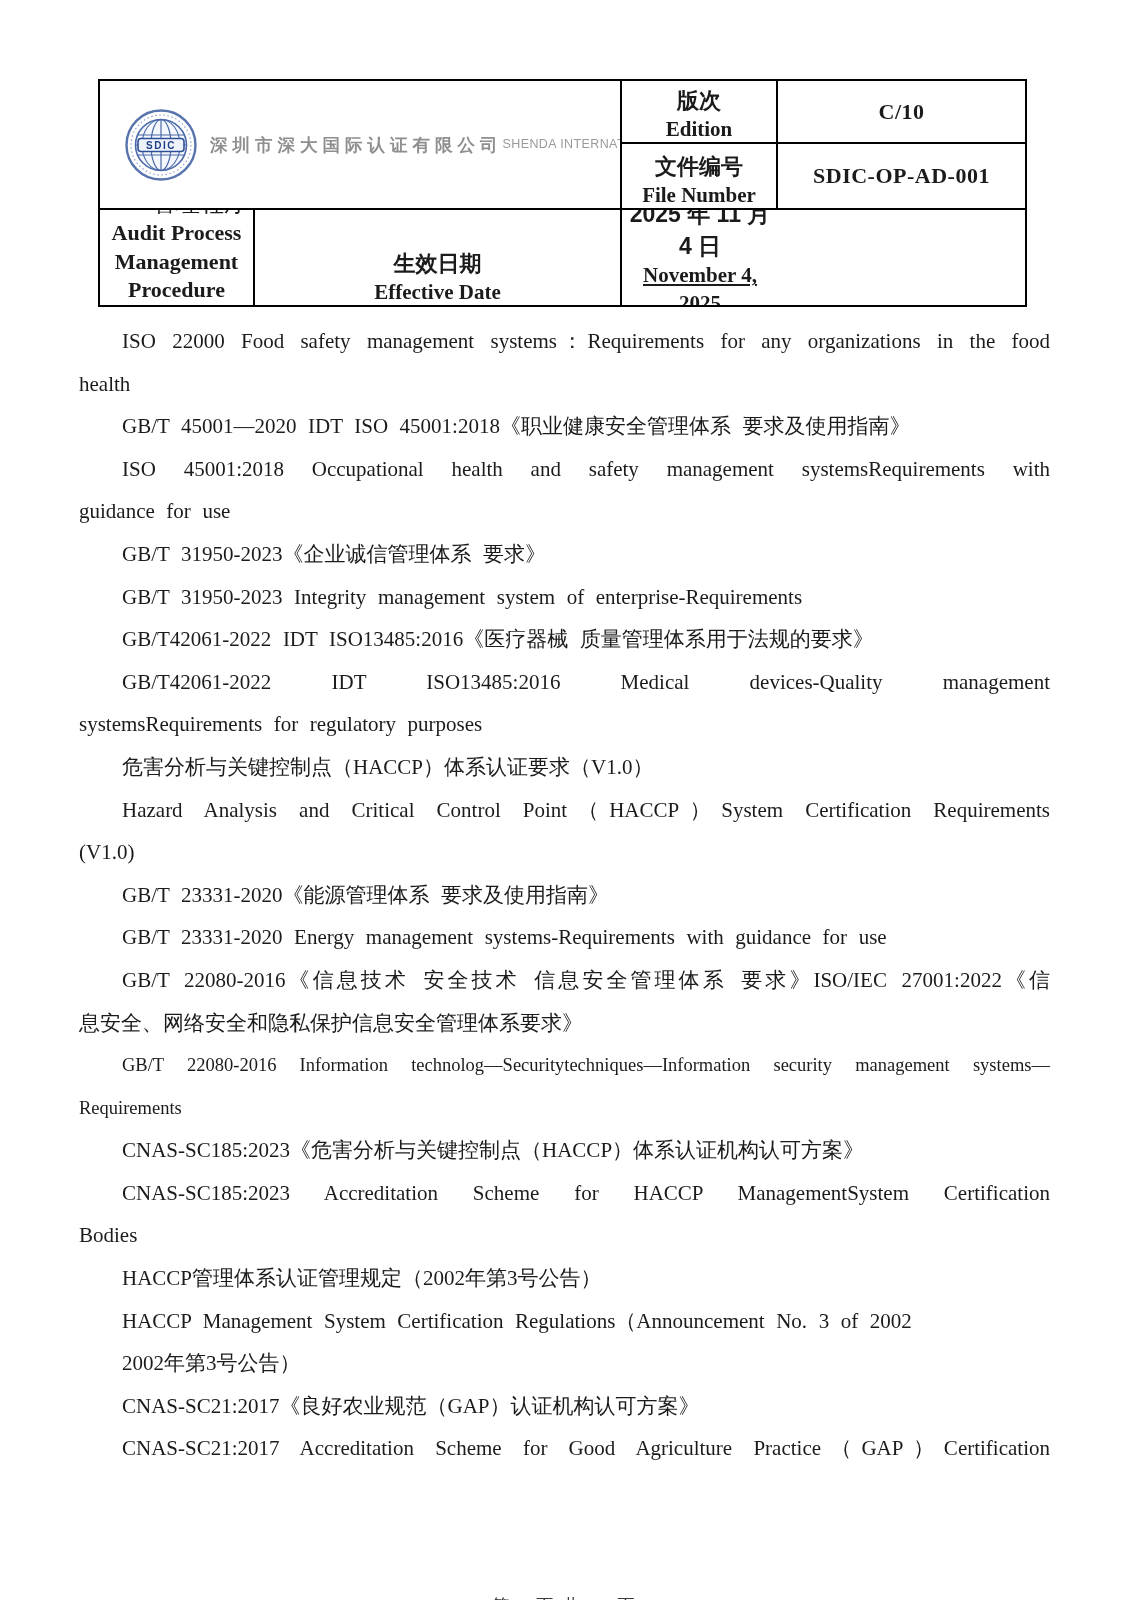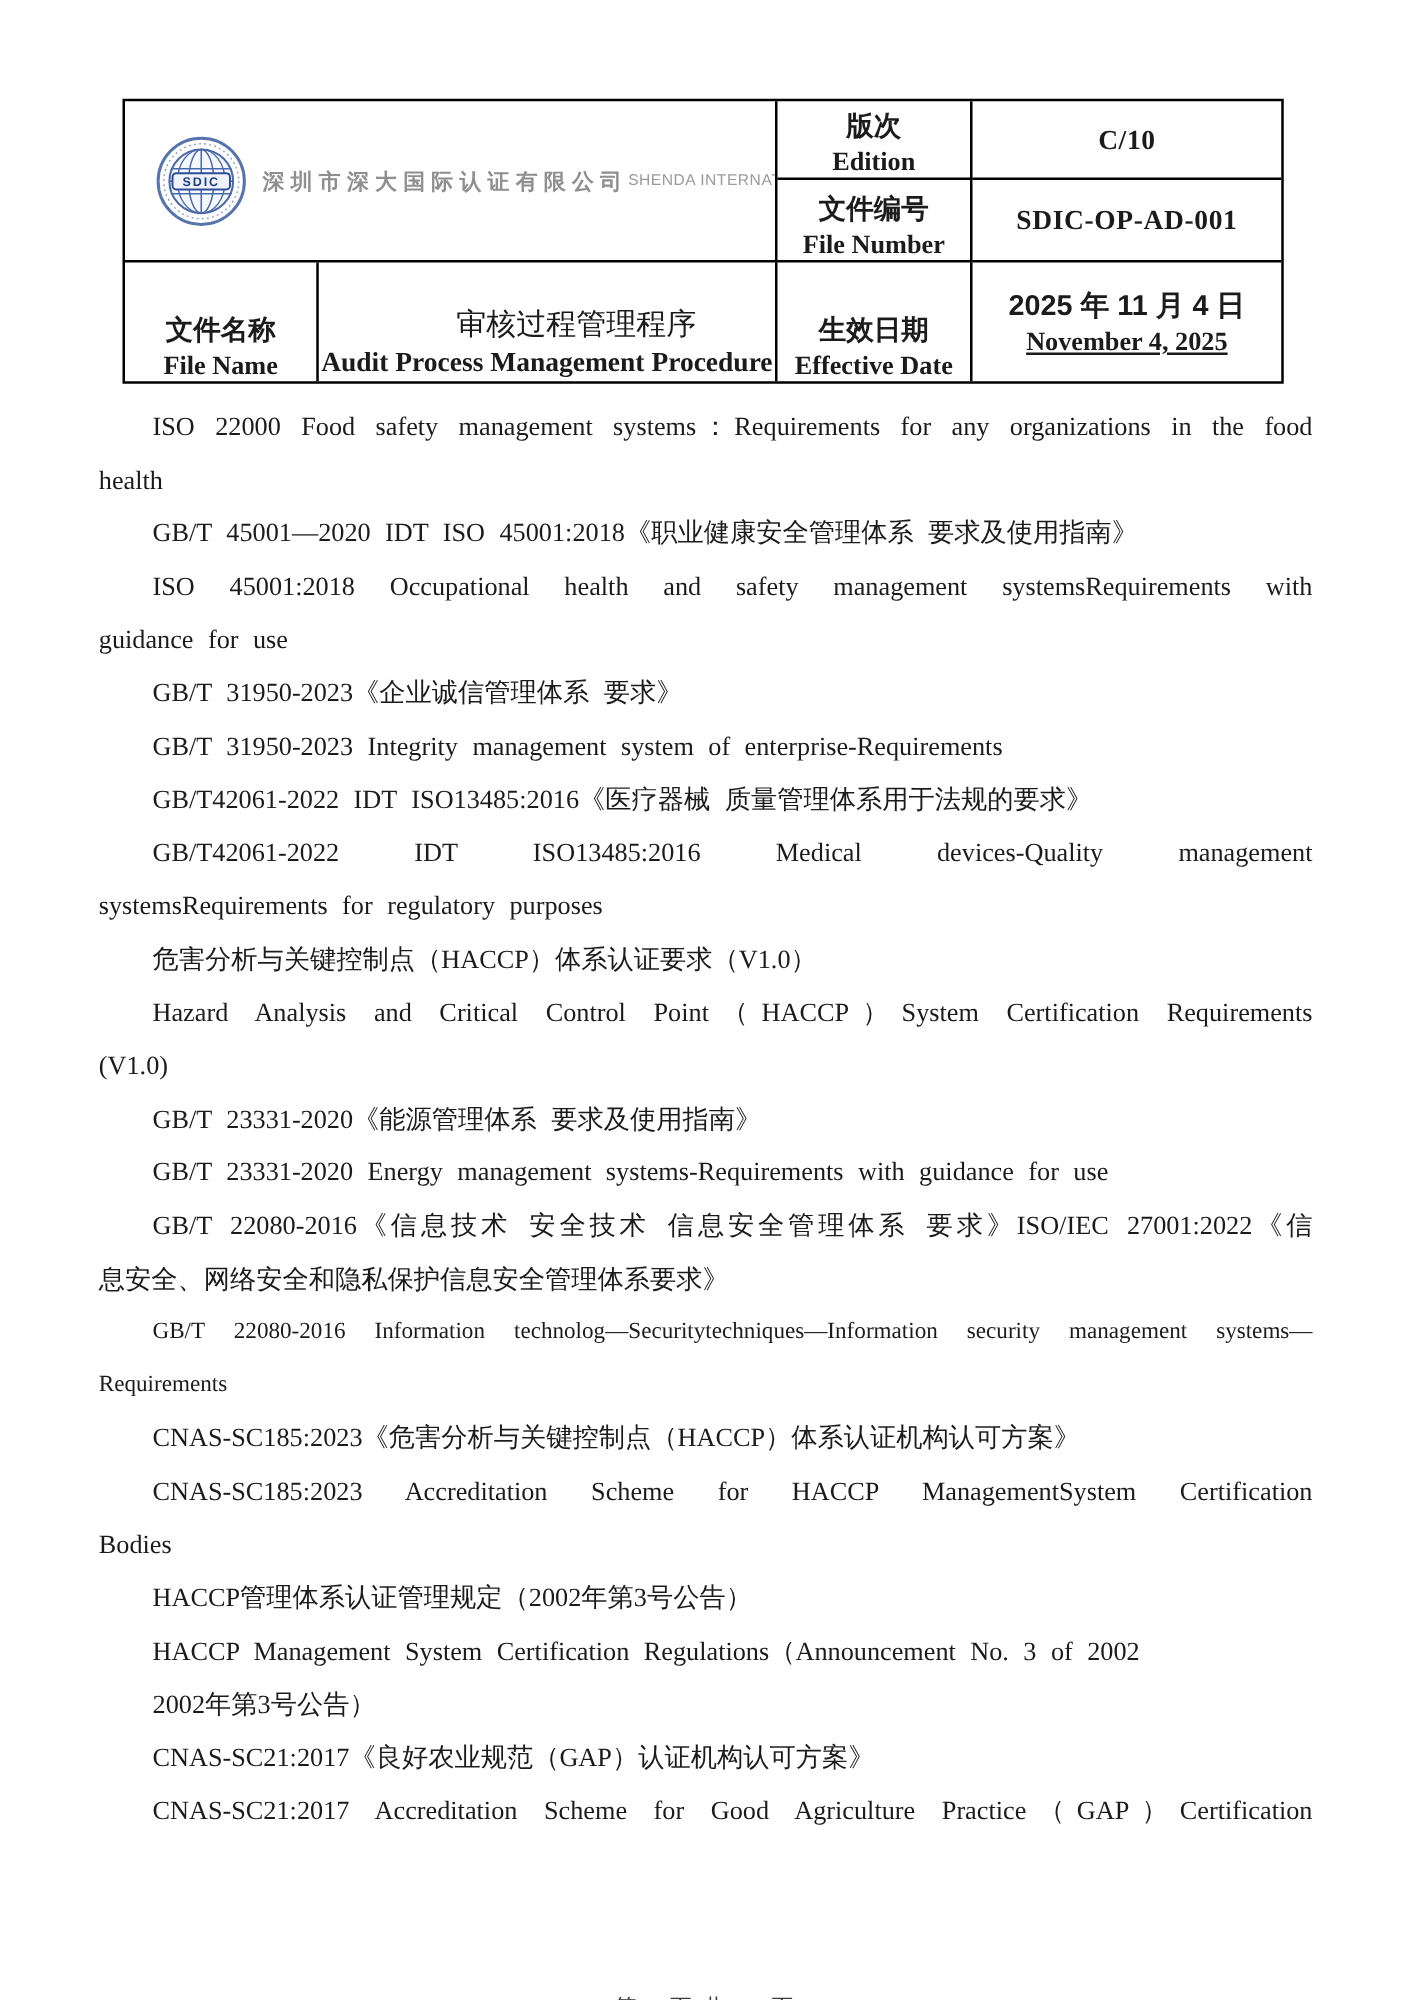--- a/index.html
+++ b/index.html
@@ -113,24 +113,20 @@
 
     <div class="cell br bb">
       <div class="label-cn">文件编号</div>
       <div class="label-en">File Number</div>
     </div>
     <div class="cell bb">
       <div class="value-serif">SDIC-OP-AD-001</div>
     </div>
 
     <div class="cell br">
-      <div class="label-cn">文件名称</div>
-      <div class="label-en">File Name</div>
-    </div>
-    <div class="cell br">
       <div class="proc-cn">审核过程管理程序</div>
       <div class="proc-en">Audit Process Management Procedure</div>
     </div>
     <div class="cell br">
       <div class="label-cn">生效日期</div>
       <div class="label-en">Effective Date</div>
     </div>
     <div class="cell">
       <div class="value-cn-sans">2025 年 11 月 4 日</div>
       <div class="value-en-serif">November 4, 2025</div>

